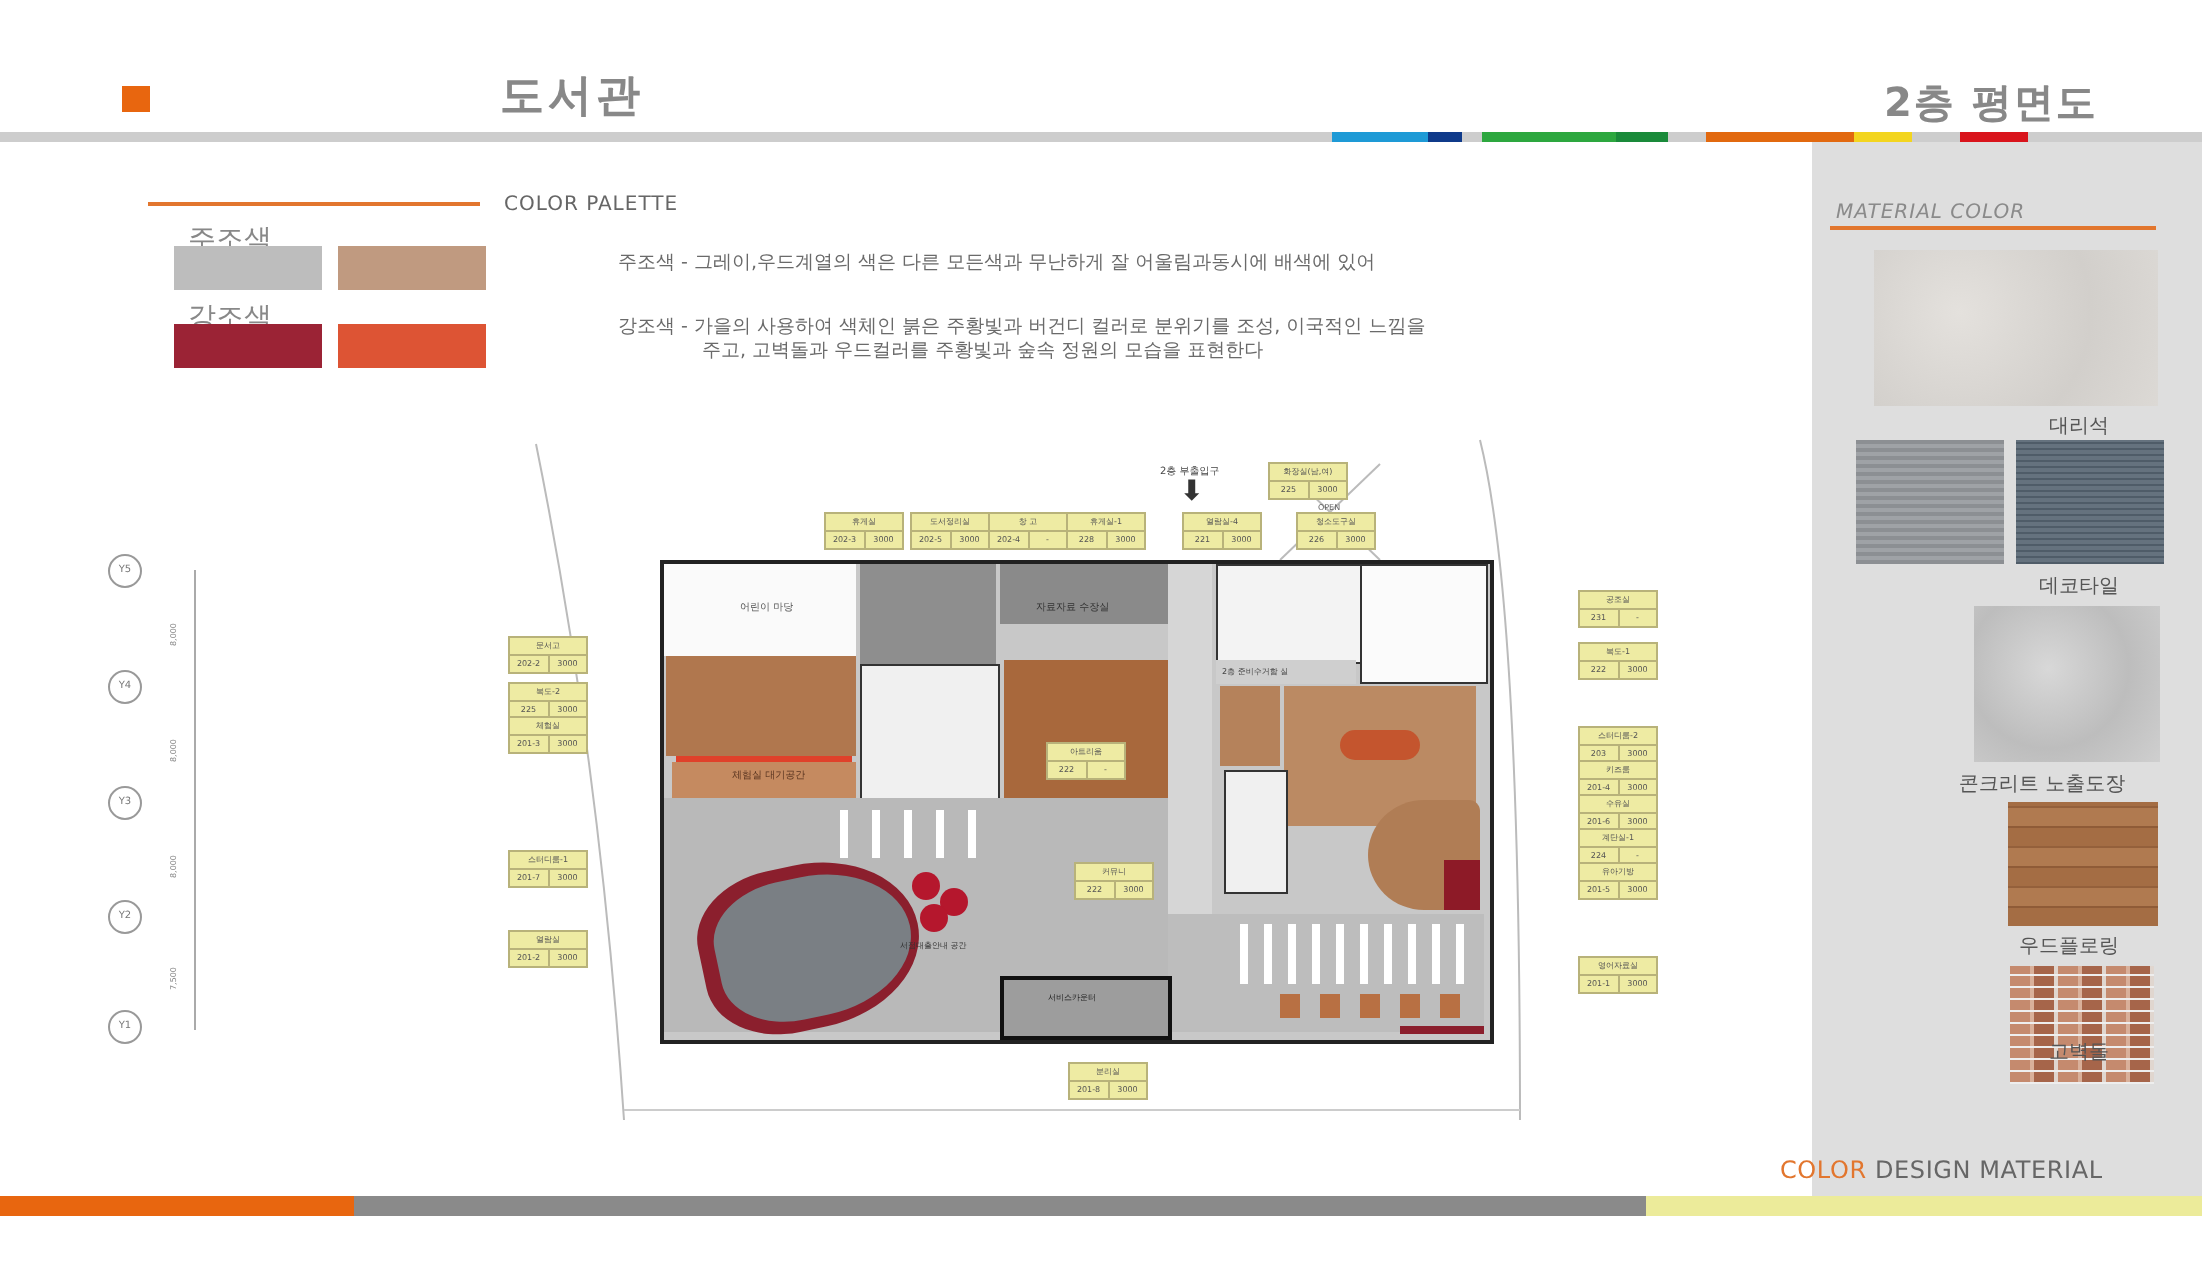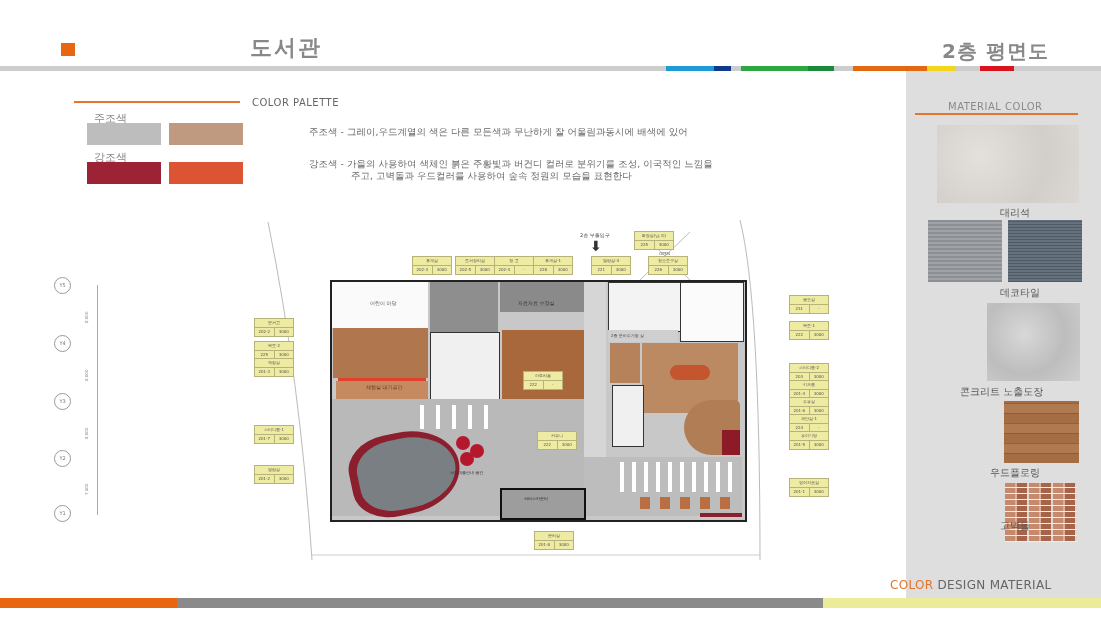--- a/index.html
+++ b/index.html
@@ -6,27 +6,27 @@
   body{width:1101px;height:643px;position:relative;overflow:hidden;font-family:"DejaVu Sans",sans-serif;color:#666;}
   .abs{position:absolute;}
   
   .hdr-square{left:61px;top:43px;width:14px;height:13px;background:#e8660f;}
   .hdr-title{left:250px;top:33px;font-size:22px;font-weight:bold;color:#888;letter-spacing:2px;}
   .hdr-right{left:942px;top:38px;font-size:20px;font-weight:bold;color:#888;letter-spacing:1px;}
   .hdr-line{left:0;top:66px;width:1101px;height:5px;background:#cdcdcd;}
   .seg{top:66px;height:5px;}
   
   .mat-panel{left:906px;top:71px;width:195px;height:527px;background:#dedede;}
-  .mat-title{left:948px;top:101px;font-size:10px;color:#8a8a8a;letter-spacing:.5px;}
+  .mat-title{left:918px;top:101px;font-size:10px;color:#8a8a8a;letter-spacing:.5px;font-style:italic;}
   .mat-underline{left:915px;top:113px;width:163px;height:2px;background:#e2762e;}
-  .mat-label{font-size:10px;color:#555;text-align:left;}
+  .mat-label{font-size:10px;color:#555;text-align:center;}
   
   .pal-line{left:74px;top:101px;width:166px;height:2px;background:#e2762e;}
   .pal-title{left:252px;top:97px;font-size:10px;color:#666;letter-spacing:.5px;}
-  .pal-group{font-size:11px;color:#888;text-decoration:underline;}
+  .pal-group{font-size:14px;color:#888;text-decoration:underline;}
   .pal-sw{width:74px;height:22px;}
   .desc{font-size:9.5px;color:#6a6a6a;line-height:12px;white-space:nowrap;}
   
   .foot-text{left:890px;top:578px;font-size:12px;color:#666;letter-spacing:.3px;}
   .foot-text .acc{color:#e2762e;}
   .foot-bar{top:598px;height:10px;}
   .tag{position:absolute;width:38px;height:17px;background:#eeeba3;border:1px solid #b8b27a;font-size:4px;color:#555;}
   .tag .tn{display:block;text-align:center;height:8px;line-height:8px;border-bottom:1px solid #b8b27a;}
   .tag .tc{display:flex;height:8px;line-height:8px;}
   .tag .tc span{flex:1;text-align:center;}
@@ -59,21 +59,21 @@
 <div class="abs pal-sw" style="left:87px;top:162px;background:#9b2335"></div>
 <div class="abs pal-sw" style="left:169px;top:162px;background:#dd5434"></div>
 
 <div class="abs desc" style="left:309px;top:126px">
   <span>주조색 -</span>
   <span>그레이,우드계열의 색은 다른 모든색과 무난하게 잘 어울림과동시에 배색에 있어</span><br>
 </div>
 <div class="abs desc" style="left:309px;top:158px">
   <span>강조색 -</span>
   <span>가을의  사용하여 색체인 붉은 주황빛과 버건디 컬러로 분위기를 조성, 이국적인 느낌을</span><br>
-  <span style="padding-left:42px">주고,  고벽돌과 우드컬러를 사용하여 숲속 정원의 모습을 표현한다</span>
+  <span style="padding-left:42px">주고,  고벽돌과 우드컬러를 주황빛과 숲속 정원의 모습을 표현한다</span>
 </div>
 
 <div class="abs mat-panel"></div>
 <div class="abs mat-title">MATERIAL COLOR</div>
 <div class="abs mat-underline"></div>
 
 <div class="abs" style="left:937px;top:125px;width:142px;height:78px;background:radial-gradient(circle at 30% 40%,#e4e1dd,#d2cfcb 60%,#dcd9d5)"></div>
 <div class="abs mat-label" style="left:1000px;top:206px;width:79px">대리석</div>
 
 <div class="abs" style="left:928px;top:220px;width:74px;height:62px;background:repeating-linear-gradient(0deg,#8c8f93 0 2px,#9fa2a6 2px 4px),#8c8f93;"></div>

